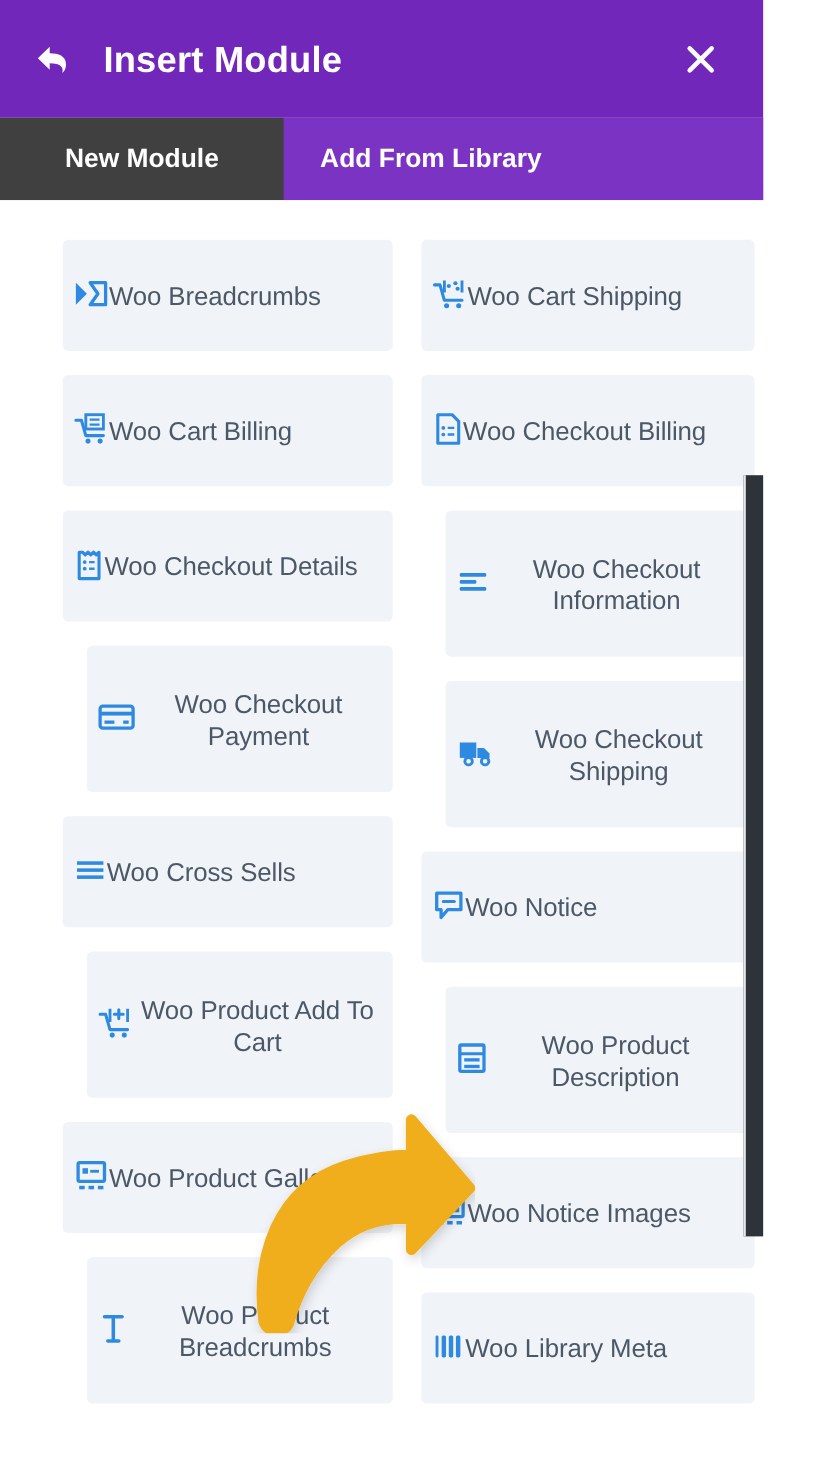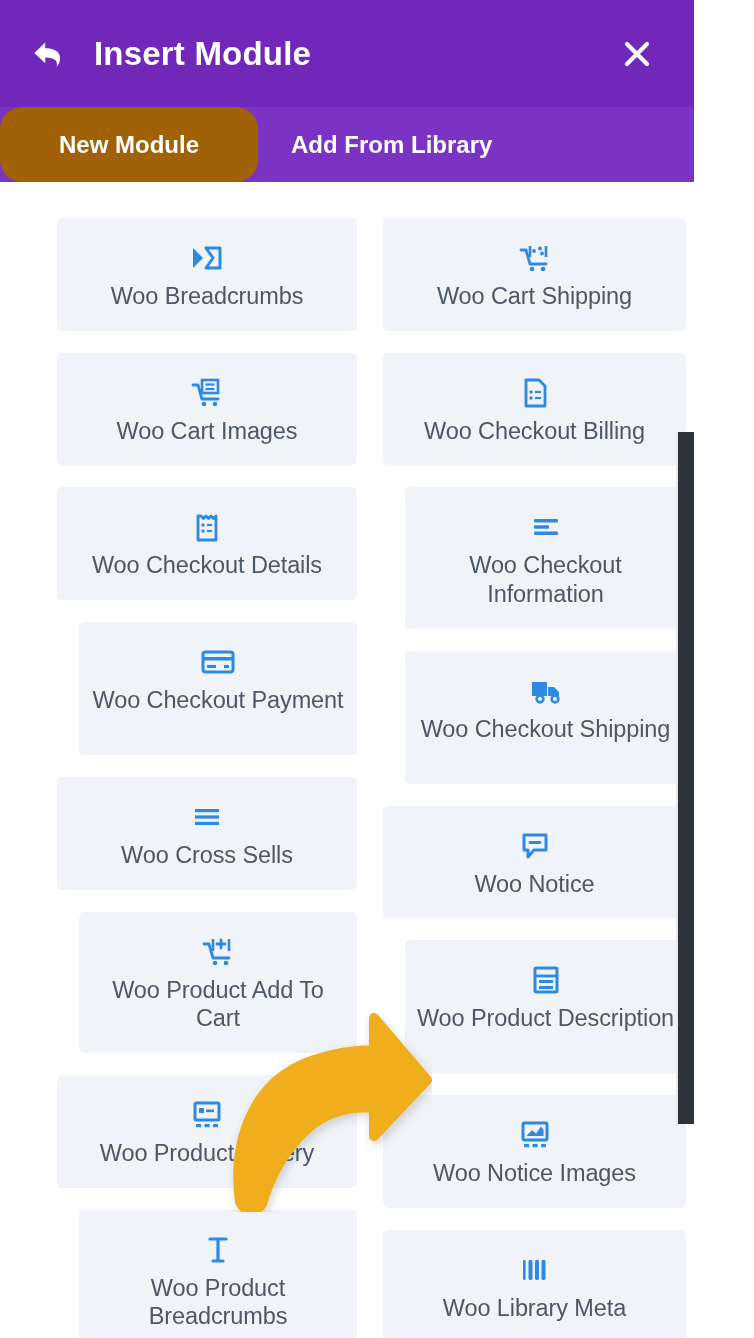--- a/index.html
+++ b/index.html
@@ -68,21 +68,21 @@
   .tab {
     display: flex;
     align-items: center;
     justify-content: center;
     color: #ffffff;
     font-size: 24px;
     font-weight: 700;
     cursor: pointer;
     white-space: nowrap;
   }
-  .tab.tab-new { width: 258px; background: #a16207; border-radius: 22px; }
+  .tab.tab-new { width: 258px; background: #404040; }
   .tab.tab-library { flex: 1 1 auto; background: #7b33c4; justify-content: flex-start; padding-left: 33px; }
 
   
   .grid-wrap {
     position: relative;
     padding: 36px 57px 0 57px;
     background: #ffffff;
     height: 1156px;
   }
   .grid {
@@ -92,21 +92,21 @@
     row-gap: 22px;
     align-content: start;
   }
   .col { display: flex; flex-direction: column; gap: 22px; }
 
   .module-tile {
     background: #f0f3f8;
     border-radius: 5px;
     padding: 22px 10px 20px 10px;
     display: flex;
-    flex-direction: column;
+    flex-direction: row;
     align-items: center;
     justify-content: flex-start;
     cursor: pointer;
     min-height: 101px;
   }
   .module-tile.two-line { min-height: 133px; margin-left: 22px; }
   .tile-icon {
     height: 36px;
     display: flex;
     align-items: center;
@@ -198,21 +198,21 @@
           <span class="tile-icon">
             <svg width="32" height="30" viewBox="0 0 32 30">
               <rect x="11" y="2" width="16" height="13" fill="none" stroke="#2e8ae0" stroke-width="2.6"></rect>
               <line x1="14.5" y1="6.5" x2="23.5" y2="6.5" stroke="#2e8ae0" stroke-width="2.2"></line>
               <line x1="14.5" y1="11" x2="23.5" y2="11" stroke="#2e8ae0" stroke-width="2.2"></line>
               <path d="M2 7 L7 7 L11 21 L27 21" fill="none" stroke="#2e8ae0" stroke-width="2.8" stroke-linecap="round" stroke-linejoin="round"></path>
               <circle cx="13" cy="26" r="2.3" fill="#2e8ae0"></circle>
               <circle cx="24" cy="26" r="2.3" fill="#2e8ae0"></circle>
             </svg>
           </span>
-          <span class="tile-label">Woo Cart Images</span>
+          <span class="tile-label">Woo Cart Billing</span>
         </div>
 
         <div class="module-tile">
           <span class="tile-icon">
             <svg width="28" height="32" viewBox="0 0 28 32">
               <path d="M5 5 L5 29 L23 29 L23 5 L20.5 7.5 L18 5 L15.5 7.5 L13 5 L10.5 7.5 L8 5 Z" fill="none" stroke="#2e8ae0" stroke-width="2.8" stroke-linejoin="round"></path>
               <circle cx="10" cy="14" r="1.7" fill="#2e8ae0"></circle>
               <circle cx="10" cy="20" r="1.7" fill="#2e8ae0"></circle>
               <line x1="14" y1="14" x2="19" y2="14" stroke="#2e8ae0" stroke-width="2.2"></line>
               <line x1="14" y1="20" x2="19" y2="20" stroke="#2e8ae0" stroke-width="2.2"></line>

